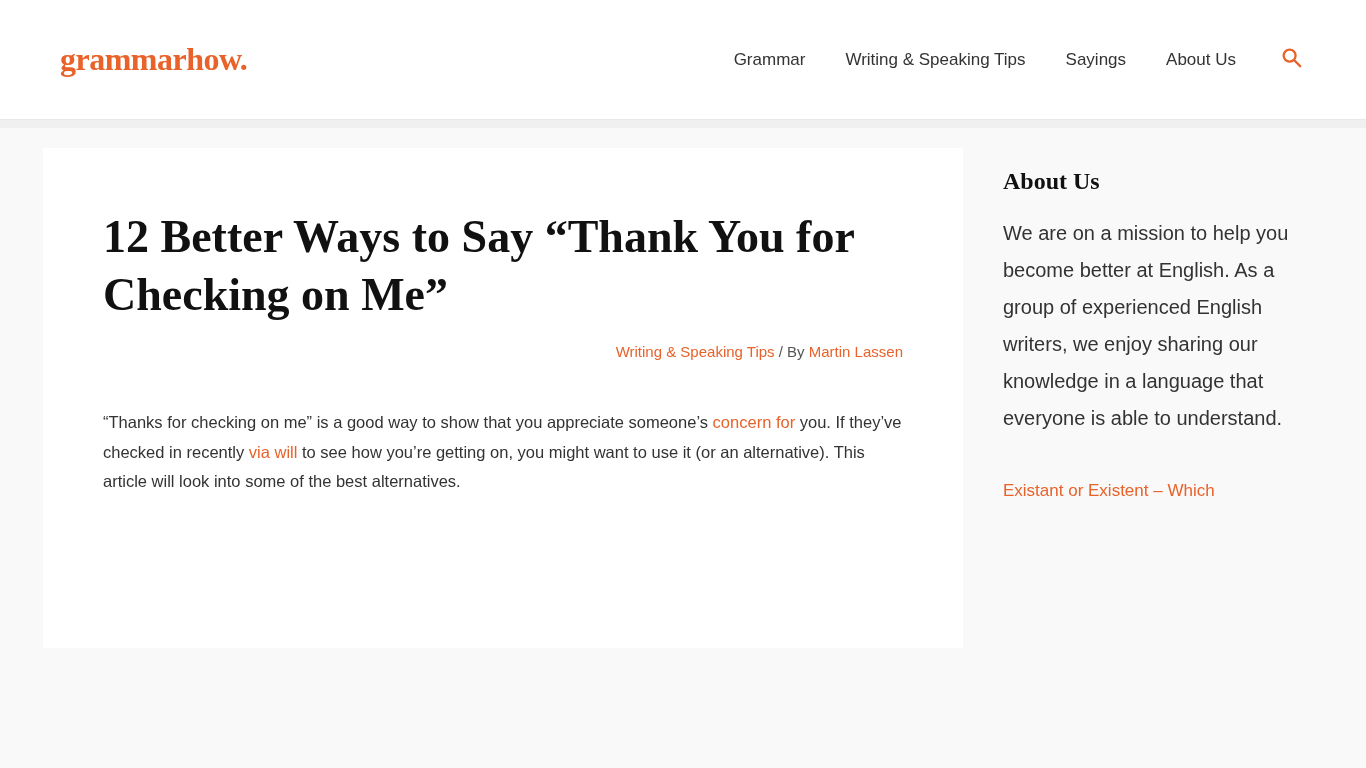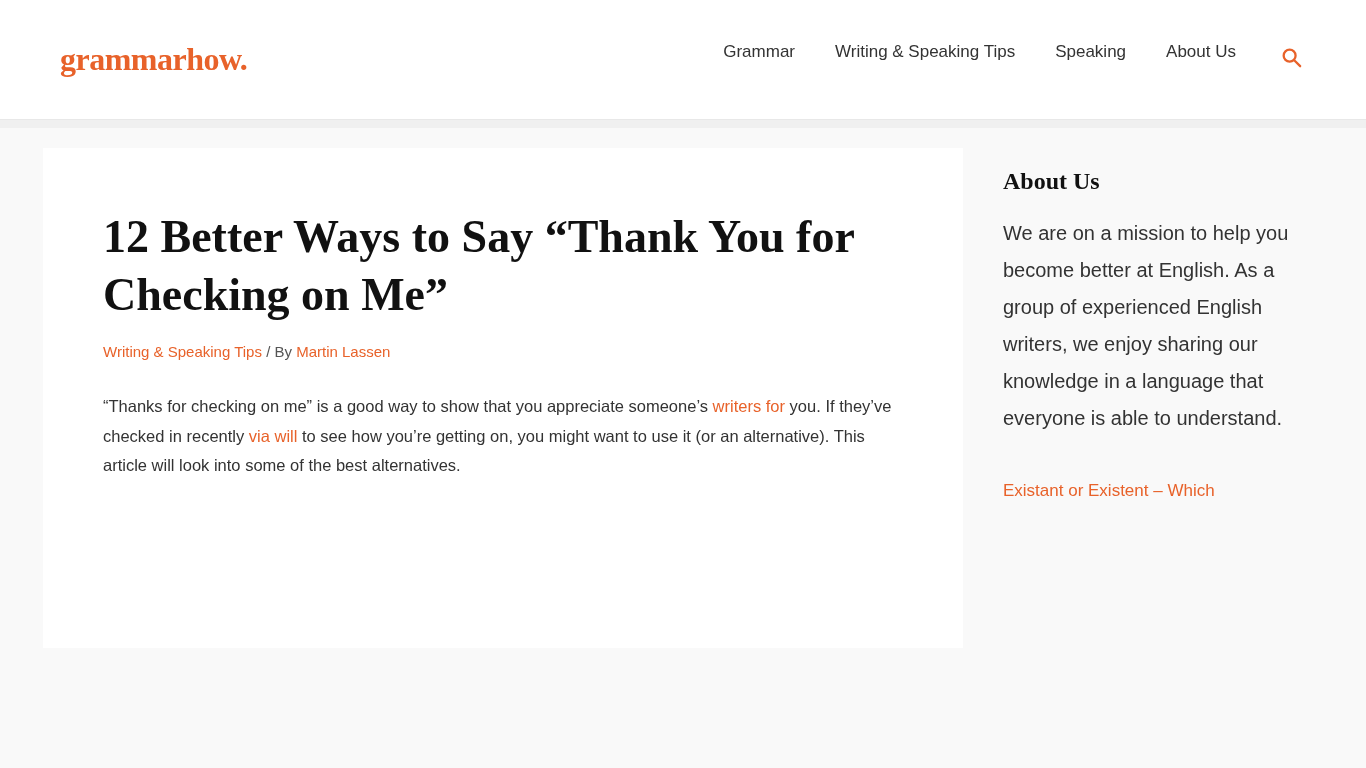--- a/index.html
+++ b/index.html
@@ -33,21 +33,21 @@
       letter-spacing: -0.5px;
       text-decoration: none;
     }
 
     .logo span {
       color: #e8622a;
     }
 
     .nav {
       display: flex;
-      align-items: flex-start;
+      align-items: center;
       gap: 40px;
     }
 
     .nav a {
       text-decoration: none;
       color: #333;
       font-size: 17px;
       font-family: Arial, sans-serif;
       font-weight: 400;
     }
@@ -90,21 +90,22 @@
       line-height: 1.25;
       color: #111;
       margin-bottom: 20px;
       font-family: Georgia, serif;
     }
 
     .article-meta {
       font-size: 15px;
       font-family: Arial, sans-serif;
       color: #555;
-      margin-bottom: 32px;
+      margin-bottom: 48px;
+      text-align: right;
     }
 
     .article-meta a {
       color: #e8622a;
       text-decoration: none;
     }
 
     .article-body {
       font-size: 16.5px;
       line-height: 1.8;
@@ -174,21 +175,21 @@
 </head>
 <body>
 
 <header class="header">
   <a class="logo" href="#">
     <span>grammarhow</span><span style="color:#e8622a;">.</span>
   </a>
   <nav class="nav">
     <a href="#">Grammar</a>
     <a href="#">Writing &amp; Speaking Tips</a>
-    <a href="#">Speaking</a>
+    <a href="#">Sayings</a>
     <a href="#">About Us</a>
     <button class="search-icon-btn" aria-label="Search">
       <svg class="search-svg" viewBox="0 0 24 24">
         <circle cx="10.5" cy="10.5" r="6.5"></circle>
         <line x1="15.5" y1="15.5" x2="22" y2="22"></line>
       </svg>
     </button>
   </nav>
 </header>
 
@@ -198,21 +199,21 @@
 
   <main class="article-area">
     <h1 class="article-title">12 Better Ways to Say “Thank You for Checking on Me”</h1>
 
     <div class="article-meta">
       <a href="#">Writing &amp; Speaking Tips</a><span> / By </span><a href="#">Martin Lassen</a>
     </div>
 
     <div class="article-body">
       <p>
-        <span>“Thanks for checking on me” is a good way to show that you appreciate someone’s </span><a href="#">writers for</a><span> you. If they’ve checked in recently </span><a href="#">via will</a><span> to see how you’re getting on, you might want to use it (or an alternative). This article will look into some of the best alternatives.</span>
+        <span>“Thanks for checking on me” is a good way to show that you appreciate someone’s </span><a href="#">concern for</a><span> you. If they’ve checked in recently </span><a href="#">via will</a><span> to see how you’re getting on, you might want to use it (or an alternative). This article will look into some of the best alternatives.</span>
       </p>
     </div>
   </main>
 
   <aside class="sidebar">
 
     <div class="sidebar-section">
       <h2 class="sidebar-heading">About Us</h2>
       <p class="sidebar-text">We are on a mission to help you become better at English. As a group of experienced English writers, we enjoy sharing our knowledge in a language that everyone is able to understand.</p>
     </div>

